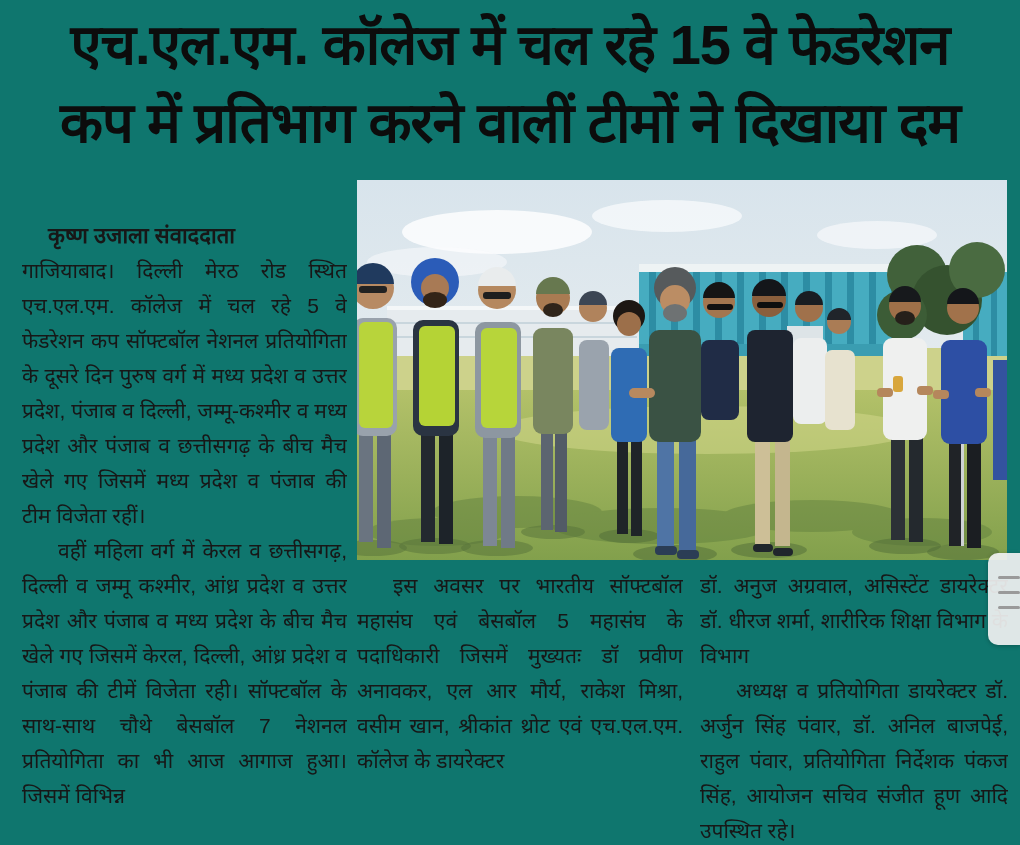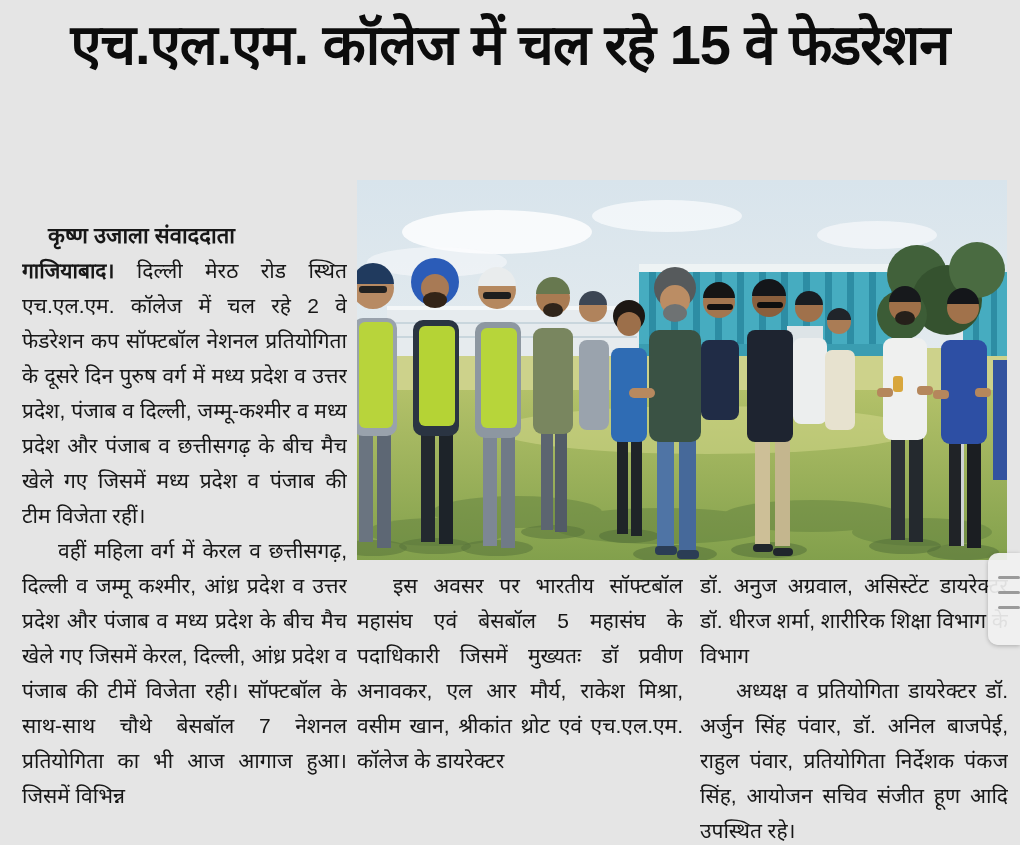--- a/index.html
+++ b/index.html
@@ -1,50 +1,51 @@
 <!DOCTYPE html>
 <html lang="hi"><head>
 <meta charset="utf-8">
 <style>
   html,body{margin:0;padding:0;background:#ffffff;}
-  #page{position:relative;width:1020px;height:845px;background:#e5e5e5;overflow:hidden;
+  #page{position:relative;width:1020px;height:845px;background:#0f766e;overflow:hidden;
         font-family:"Liberation Sans","DejaVu Sans",sans-serif;color:#1a1a1a;}
   
   #headline{position:absolute;left:10px;top:6px;width:1000px;text-align:center;
             font-weight:800;color:#0c0c0c;line-height:78px;font-size:56px;letter-spacing:-1px;}
   
   #photo{position:absolute;left:357px;top:180px;width:650px;height:380px;overflow:hidden;
          background:#dfe7ec;}
   #photo svg{display:block;}
   
   .col{position:absolute;font-size:21px;line-height:35px;text-align:justify;
        -moz-text-align-last:left;text-align-last:left;color:#171717;}
   #col-left{left:22px;top:218px;width:325px;height:643px;overflow:hidden;}
   #col-mid{left:357px;top:568px;width:326px;height:277px;overflow:hidden;}
   #col-right{left:700px;top:568px;width:308px;height:277px;overflow:hidden;}
   .col p{margin:0;}
   .indent{text-indent:36px;}
   .byline{font-weight:bold;padding-left:26px;font-size:22px;}
-  .b{font-weight:bold;}
+  .b{font-weight:normal;}
   
   #side-handle{position:absolute;right:0;top:553px;width:32px;height:92px;
                background:rgba(241,241,241,0.92);border-radius:10px 0 0 10px;
                box-shadow:0 1px 4px rgba(0,0,0,0.25);}
   #side-handle .bar{position:absolute;right:0;width:22px;height:3px;background:#9a9a9a;border-radius:2px;}
   #side-handle .bar:nth-child(1){top:23px;}
   #side-handle .bar:nth-child(2){top:38px;}
   #side-handle .bar:nth-child(3){top:53px;}
 </style>
 </head>
 <body>
 
 <div id="page">
 
   <div id="headline">
     <div>एच.एल.एम. कॉलेज में चल रहे 15 वे फेडरेशन</div>
+    <div>कप में प्रतिभाग करने वालीं टीमों ने दिखाया दम</div>
   </div>
 
   <div id="photo">
     <svg width="650" height="380" viewBox="0 0 650 380">
       <defs>
         <linearGradient id="skyG" x1="0" y1="0" x2="0" y2="1">
           <stop offset="0" stop-color="#d8e4ec"></stop>
             <stop offset="1" stop-color="#f0f2f1"></stop>
         </linearGradient>
         <linearGradient id="grassG" x1="0" y1="0" x2="0" y2="1">
@@ -226,21 +227,21 @@
         <rect x="618" y="208" width="16" height="9" rx="4" fill="#b5875c"></rect>
         <circle cx="606" cy="128" r="16" fill="#a1724b"></circle>
         <path d="M 590 124 A 16 16 0 0 1 622 124 Z" fill="#14161a"></path>
       </g>
       <rect x="636" y="180" width="14" height="120" fill="#33539f"></rect>
     </svg>
   </div>
 
   <div id="col-left" class="col">
     <p class="byline">कृष्ण उजाला संवाददाता</p>
-    <p><span class="b">गाजियाबाद।</span> <span>दिल्ली मेरठ रोड स्थित एच.एल.एम. कॉलेज में चल रहे 2 वे फेडरेशन कप सॉफ्टबॉल नेशनल प्रतियोगिता के दूसरे दिन पुरुष वर्ग में मध्य प्रदेश व उत्तर प्रदेश, पंजाब व दिल्ली, जम्मू-कश्मीर व मध्य प्रदेश और पंजाब व छत्तीसगढ़ के बीच मैच खेले गए जिसमें मध्य प्रदेश व पंजाब की टीम विजेता रहीं।</span></p>
+    <p><span class="b">गाजियाबाद।</span> <span>दिल्ली मेरठ रोड स्थित एच.एल.एम. कॉलेज में चल रहे 5 वे फेडरेशन कप सॉफ्टबॉल नेशनल प्रतियोगिता के दूसरे दिन पुरुष वर्ग में मध्य प्रदेश व उत्तर प्रदेश, पंजाब व दिल्ली, जम्मू-कश्मीर व मध्य प्रदेश और पंजाब व छत्तीसगढ़ के बीच मैच खेले गए जिसमें मध्य प्रदेश व पंजाब की टीम विजेता रहीं।</span></p>
     <p class="indent">वहीं महिला वर्ग में केरल व छत्तीसगढ़, दिल्ली व जम्मू कश्मीर, आंध्र प्रदेश व उत्तर प्रदेश और पंजाब व मध्य प्रदेश के बीच मैच खेले गए जिसमें केरल, दिल्ली, आंध्र प्रदेश व पंजाब की टीमें विजेता रही। सॉफ्टबॉल के साथ-साथ चौथे बेसबॉल 7 नेशनल प्रतियोगिता का भी आज आगाज हुआ। जिसमें विभिन्न</p>
   </div>
 
   <div id="col-mid" class="col">
     <p class="indent">इस अवसर पर भारतीय सॉफ्टबॉल महासंघ एवं बेसबॉल 5 महासंघ के पदाधिकारी जिसमें मुख्यतः डॉ प्रवीण अनावकर, एल आर मौर्य, राकेश मिश्रा, वसीम खान, श्रीकांत थ्रोट एवं एच.एल.एम. कॉलेज के डायरेक्टर</p>
   </div>
 
   <div id="col-right" class="col">
     <p>डॉ. अनुज अग्रवाल, असिस्टेंट डायरेक्टर डॉ. धीरज शर्मा, शारीरिक शिक्षा विभाग के विभाग</p>
     <p class="indent">अध्यक्ष व प्रतियोगिता डायरेक्टर डॉ. अर्जुन सिंह पंवार, डॉ. अनिल बाजपेई, राहुल पंवार, प्रतियोगिता निर्देशक पंकज सिंह, आयोजन सचिव संजीत हूण आदि उपस्थित रहे।</p>

